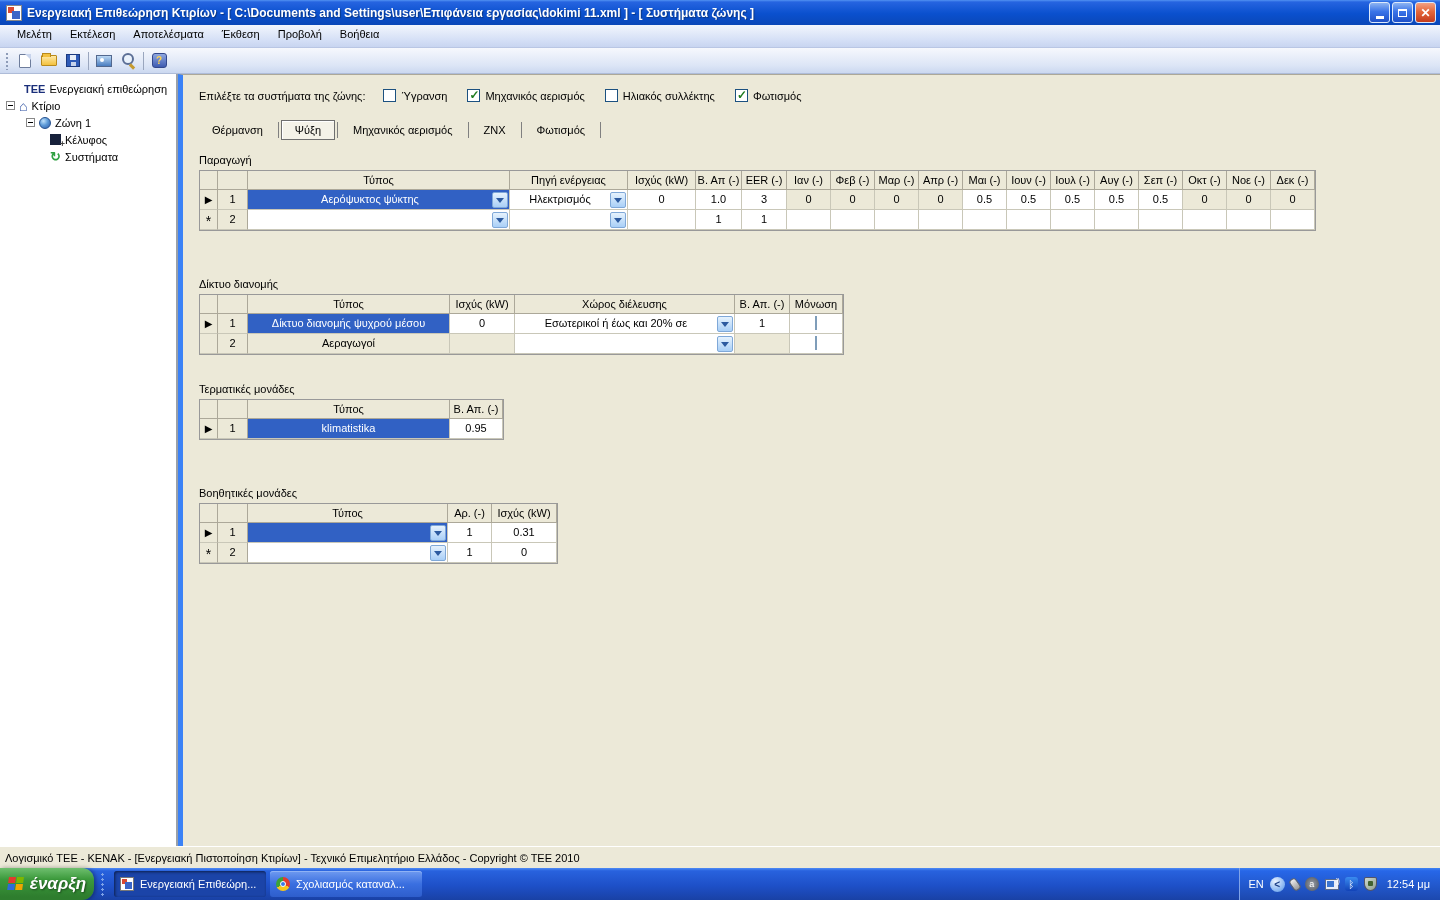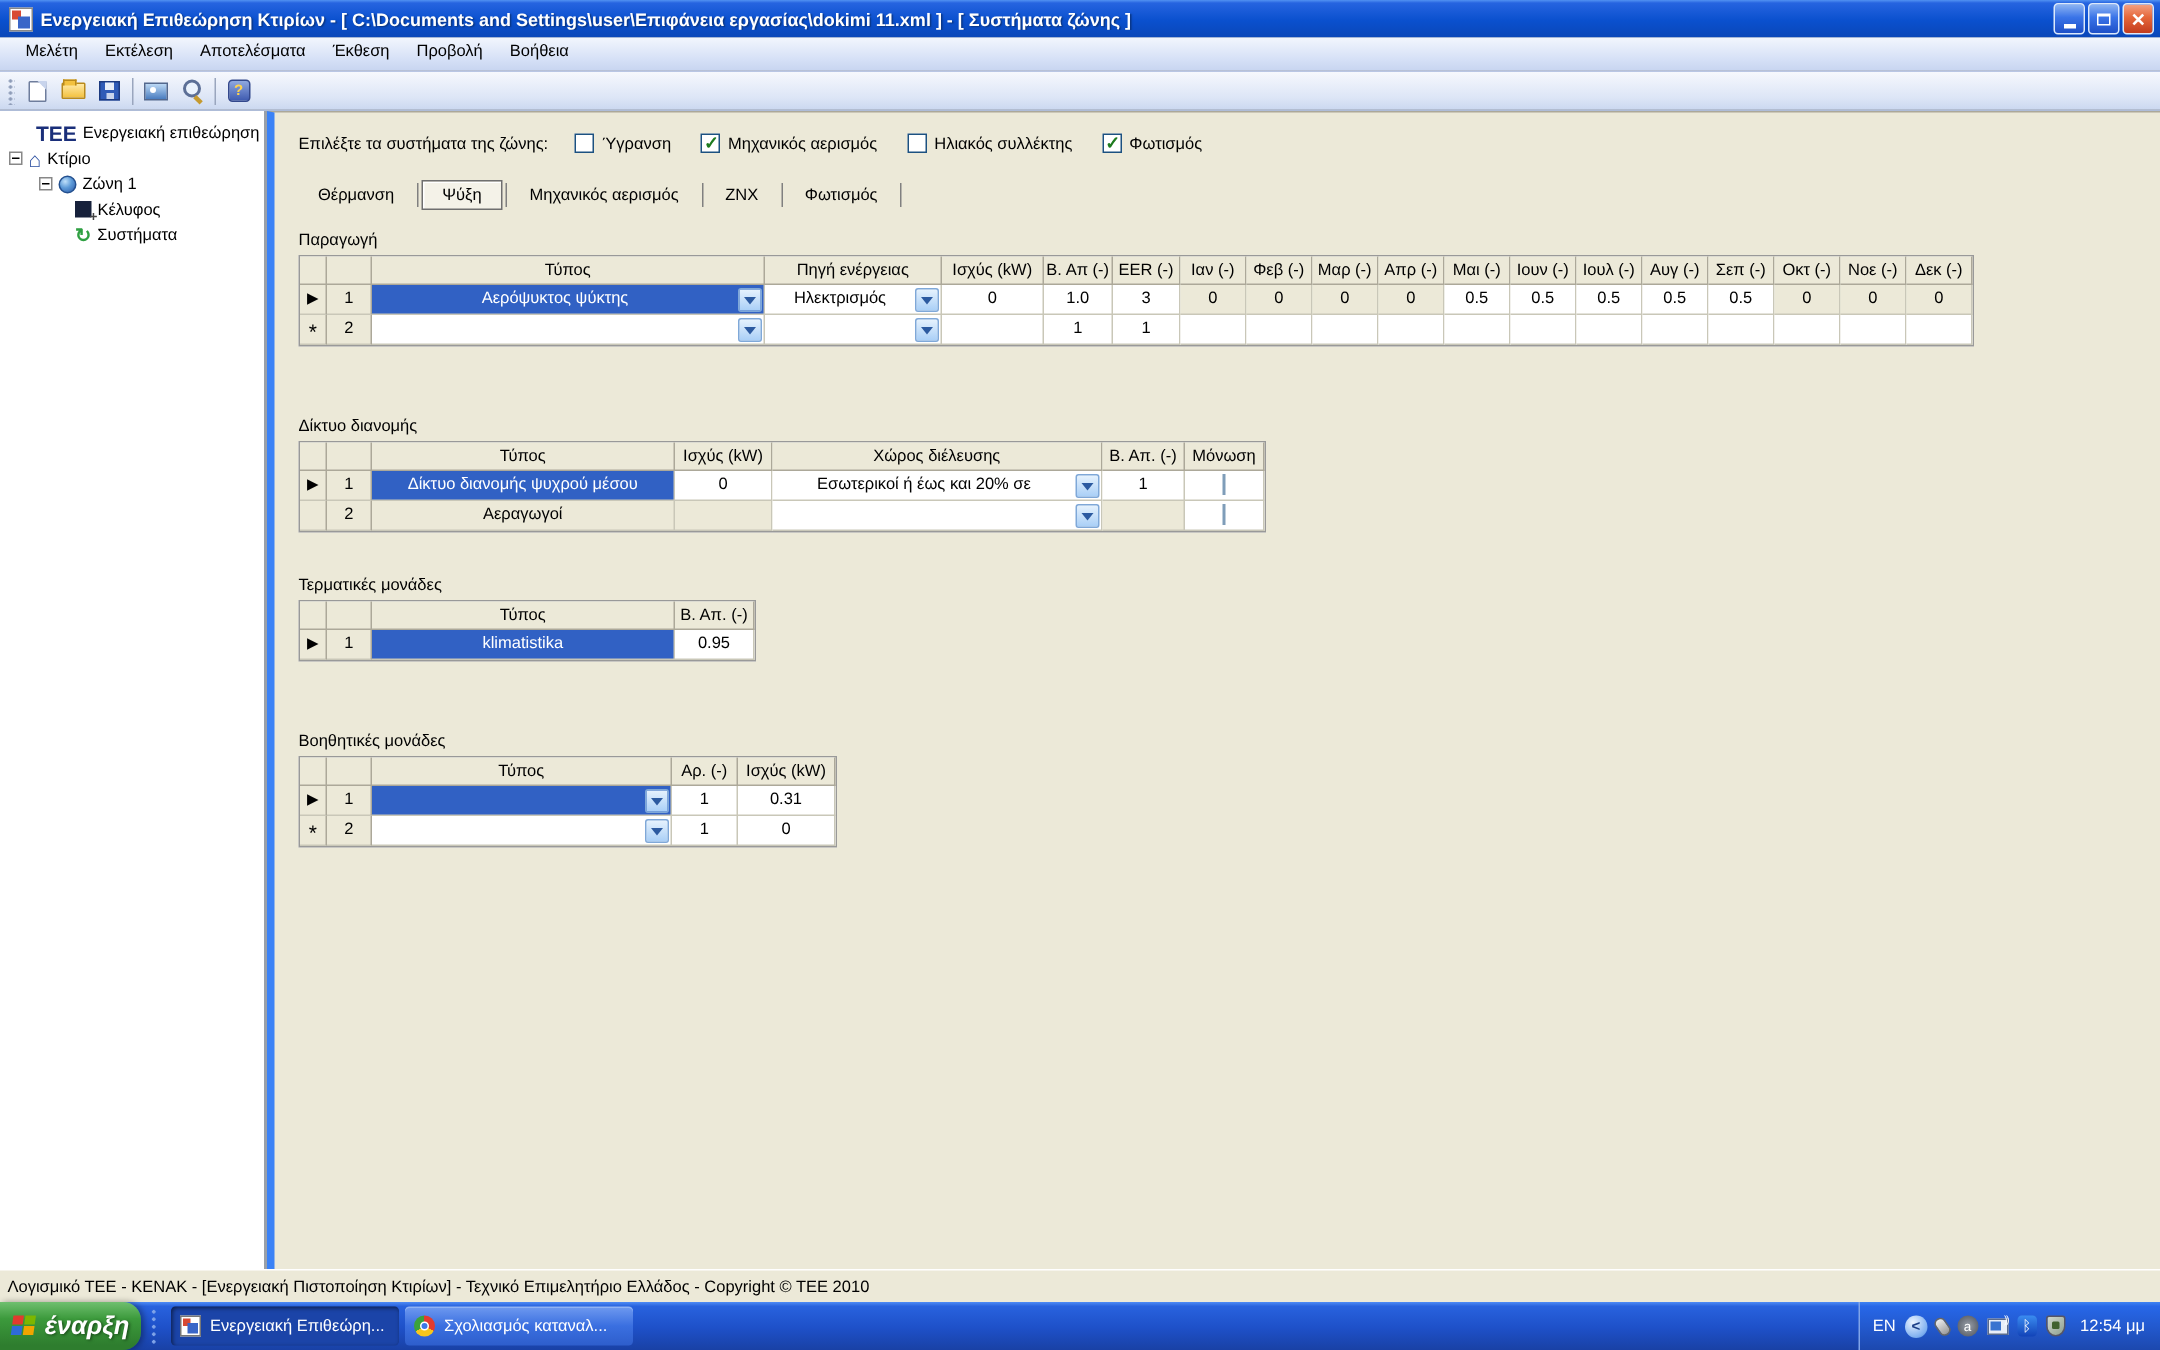--- a/index.html
+++ b/index.html
@@ -45,21 +45,21 @@
   .ic-zoom::before { content:""; position:absolute; top:0; left:1px; width:8px; height:8px; border:2px solid #5C6F96; border-radius:50%; background:#EAF2FC; }
   .ic-zoom::after { content:""; position:absolute; bottom:0; right:1px; width:6px; height:3px; background:#C59A2F; transform:rotate(45deg); }
   .ic-help { width:15px; height:15px; border-radius:3px; background:linear-gradient(#8FA8E0,#3F5BB0); color:#FFD34E; font-weight:bold; font-size:10px; display:flex; align-items:center; justify-content:center; border:1px solid #33488C; }
 
   
   .main { flex:1 1 auto; display:flex; min-height:0; }
   .tree-panel { width:178px; background:#fff; border-right:2px solid #9AA0A8; padding-top:6px; flex:0 0 auto; }
   .tree-item { height:17px; display:flex; align-items:center; white-space:nowrap; cursor:default; }
   .expander { width:9px; height:9px; border:1px solid #888; background:#fff; position:relative; margin-right:4px; flex:0 0 auto; }
   .expander::before { content:""; position:absolute; left:1px; top:3px; width:5px; height:1px; background:#000; }
-  .tee-badge { color:#1A2F7A; font-weight:bold; font-size:14px; letter-spacing:0px; margin-right:4px; }
+  .tee-badge { color:#1A2F7A; font-weight:bold; font-size:11px; letter-spacing:0px; margin-right:4px; }
   .ico { margin-right:4px; flex:0 0 auto; display:inline-flex; align-items:center; justify-content:center; }
   .ico-house { color:#2B4FA0; font-size:14px; line-height:10px; }
   .ico-globe { width:12px; height:12px; border-radius:50%; background:radial-gradient(circle at 35% 30%,#BFE0FA 0%,#5E9BD8 45%,#2C5AA8 100%); border:1px solid #24508F; }
   .ico-shell { width:11px; height:11px; background:#17213B; position:relative; }
   .ico-shell::after { content:"+"; position:absolute; right:-4px; bottom:-4px; color:#444; font-size:9px; font-weight:bold; }
   .ico-sys { color:#2FA042; font-size:13px; font-weight:bold; line-height:10px; }
 
   .content { flex:1 1 auto; background:#ECE9D8; border-left:5px solid #3b82f6; border-top:1px solid #ACA899; padding:14px 0 0 16px; overflow:hidden; }
 
   

